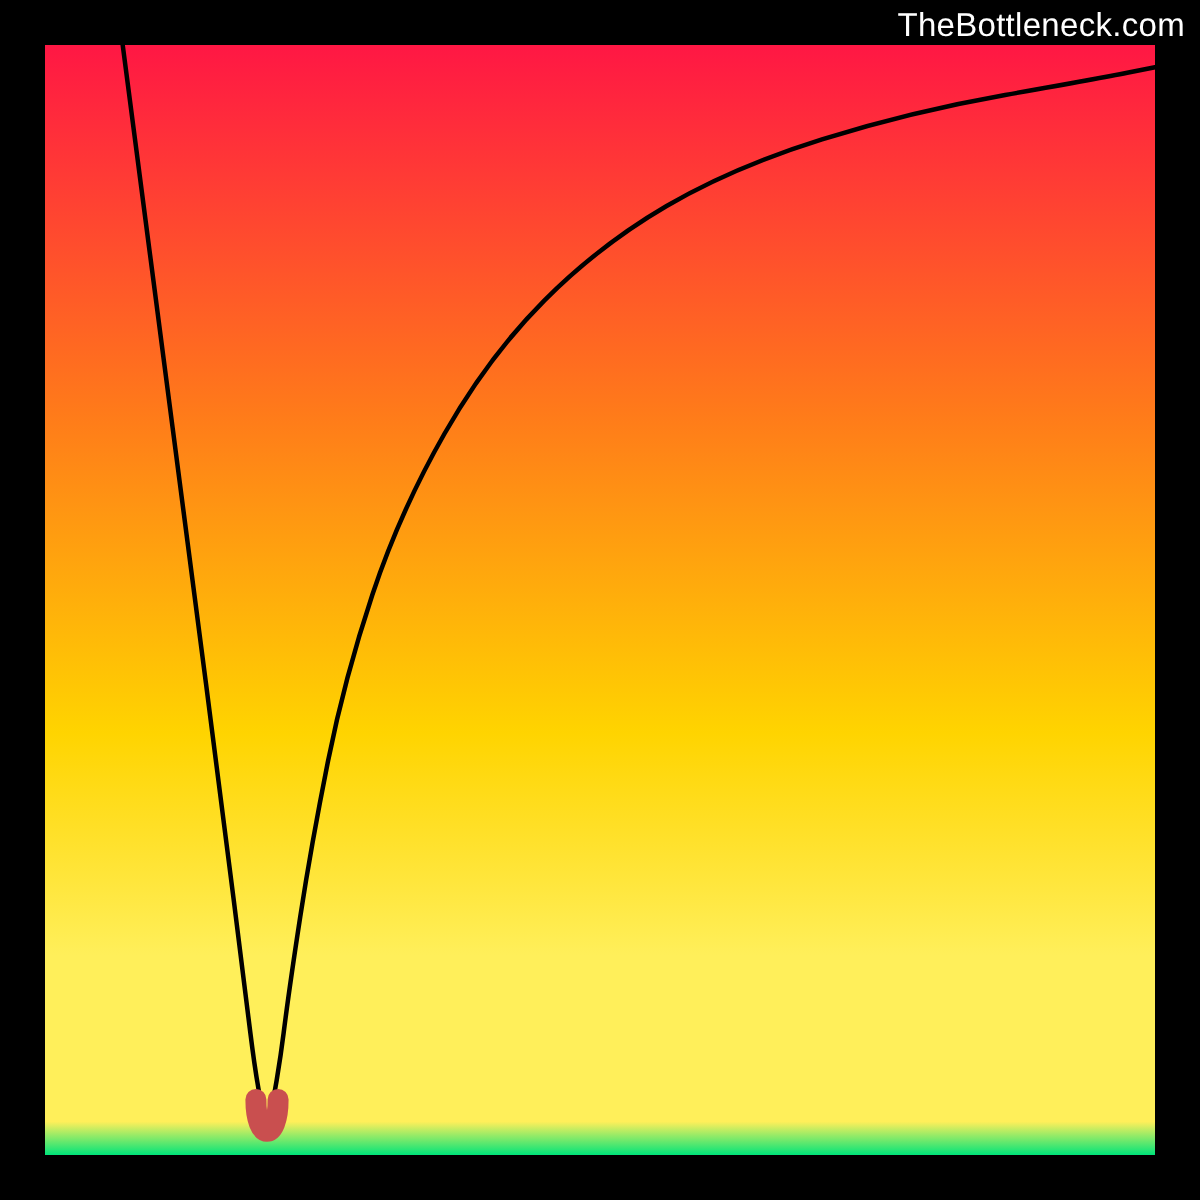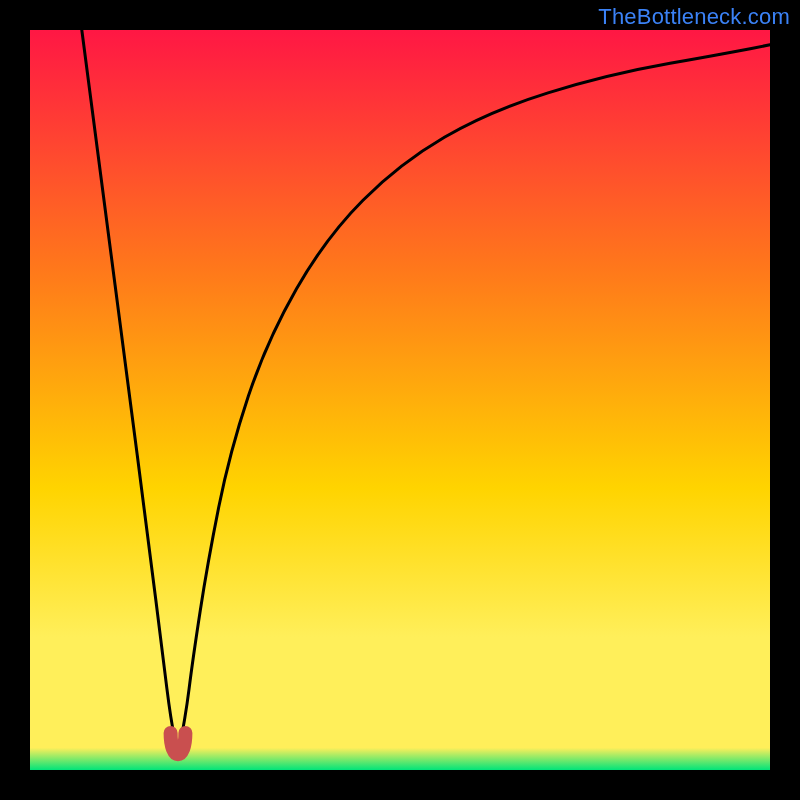--- a/index.html
+++ b/index.html
@@ -13,21 +13,21 @@
   }
   .stage {
     position: relative;
     width: 800px;
     height: 800px;
   }
   .watermark {
     position: absolute;
     top: 4px;
     right: 10px;
-    color: #3b82f6;
+    color: #ffffff;
     font-size: 22px;
     font-weight: 400;
     letter-spacing: 0.2px;
     z-index: 10;
     user-select: none;
   }
   svg {
     display: block;
   }
 </style>

